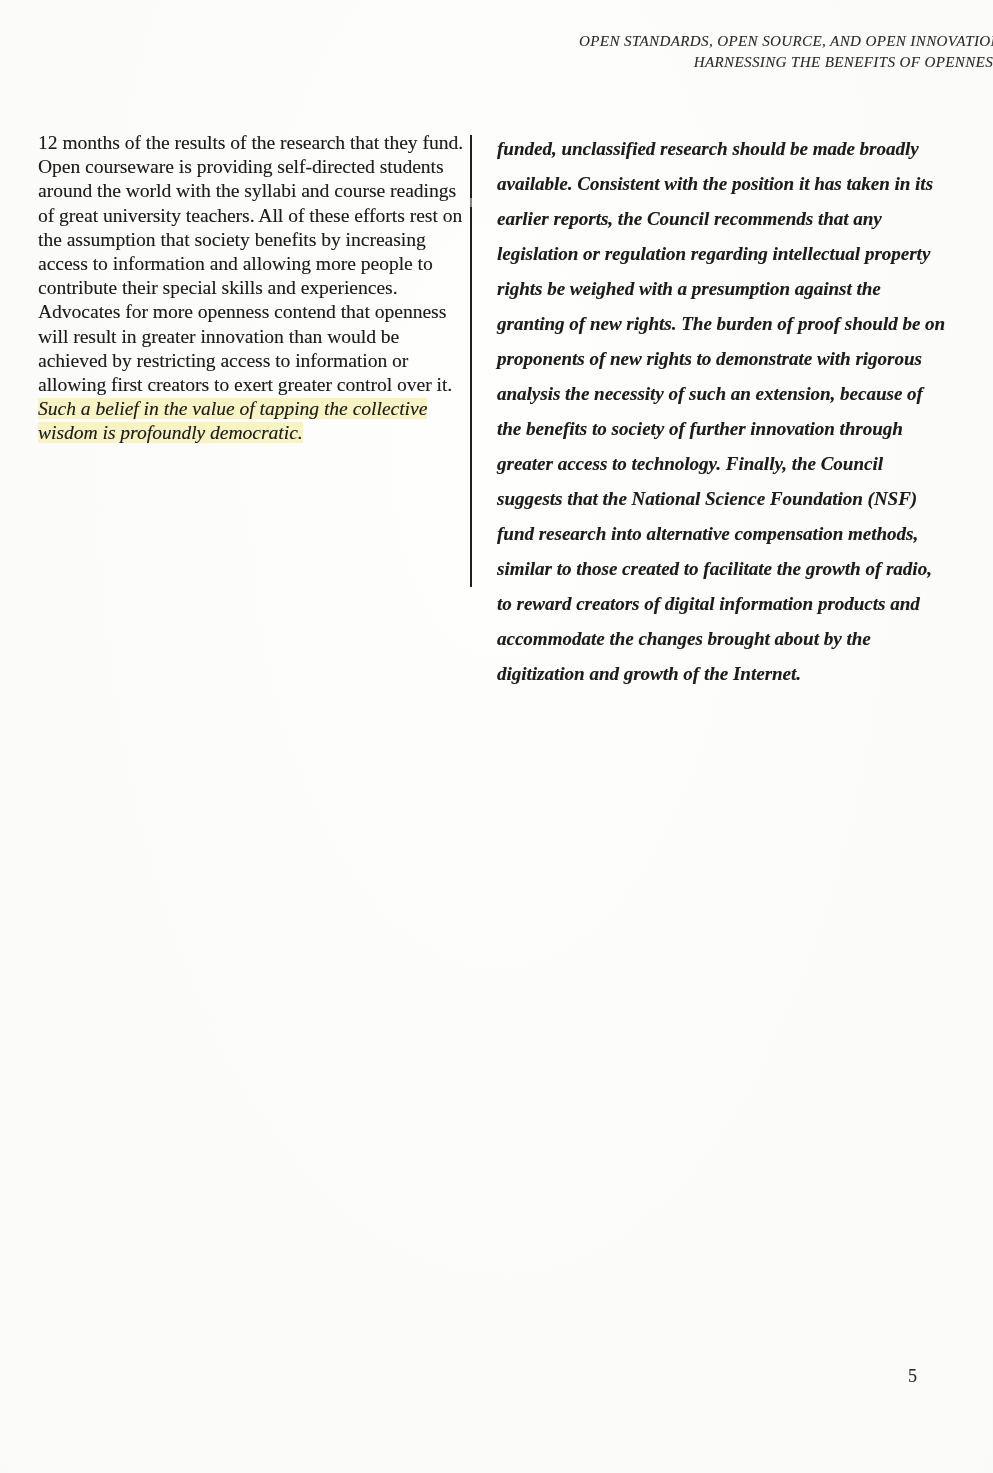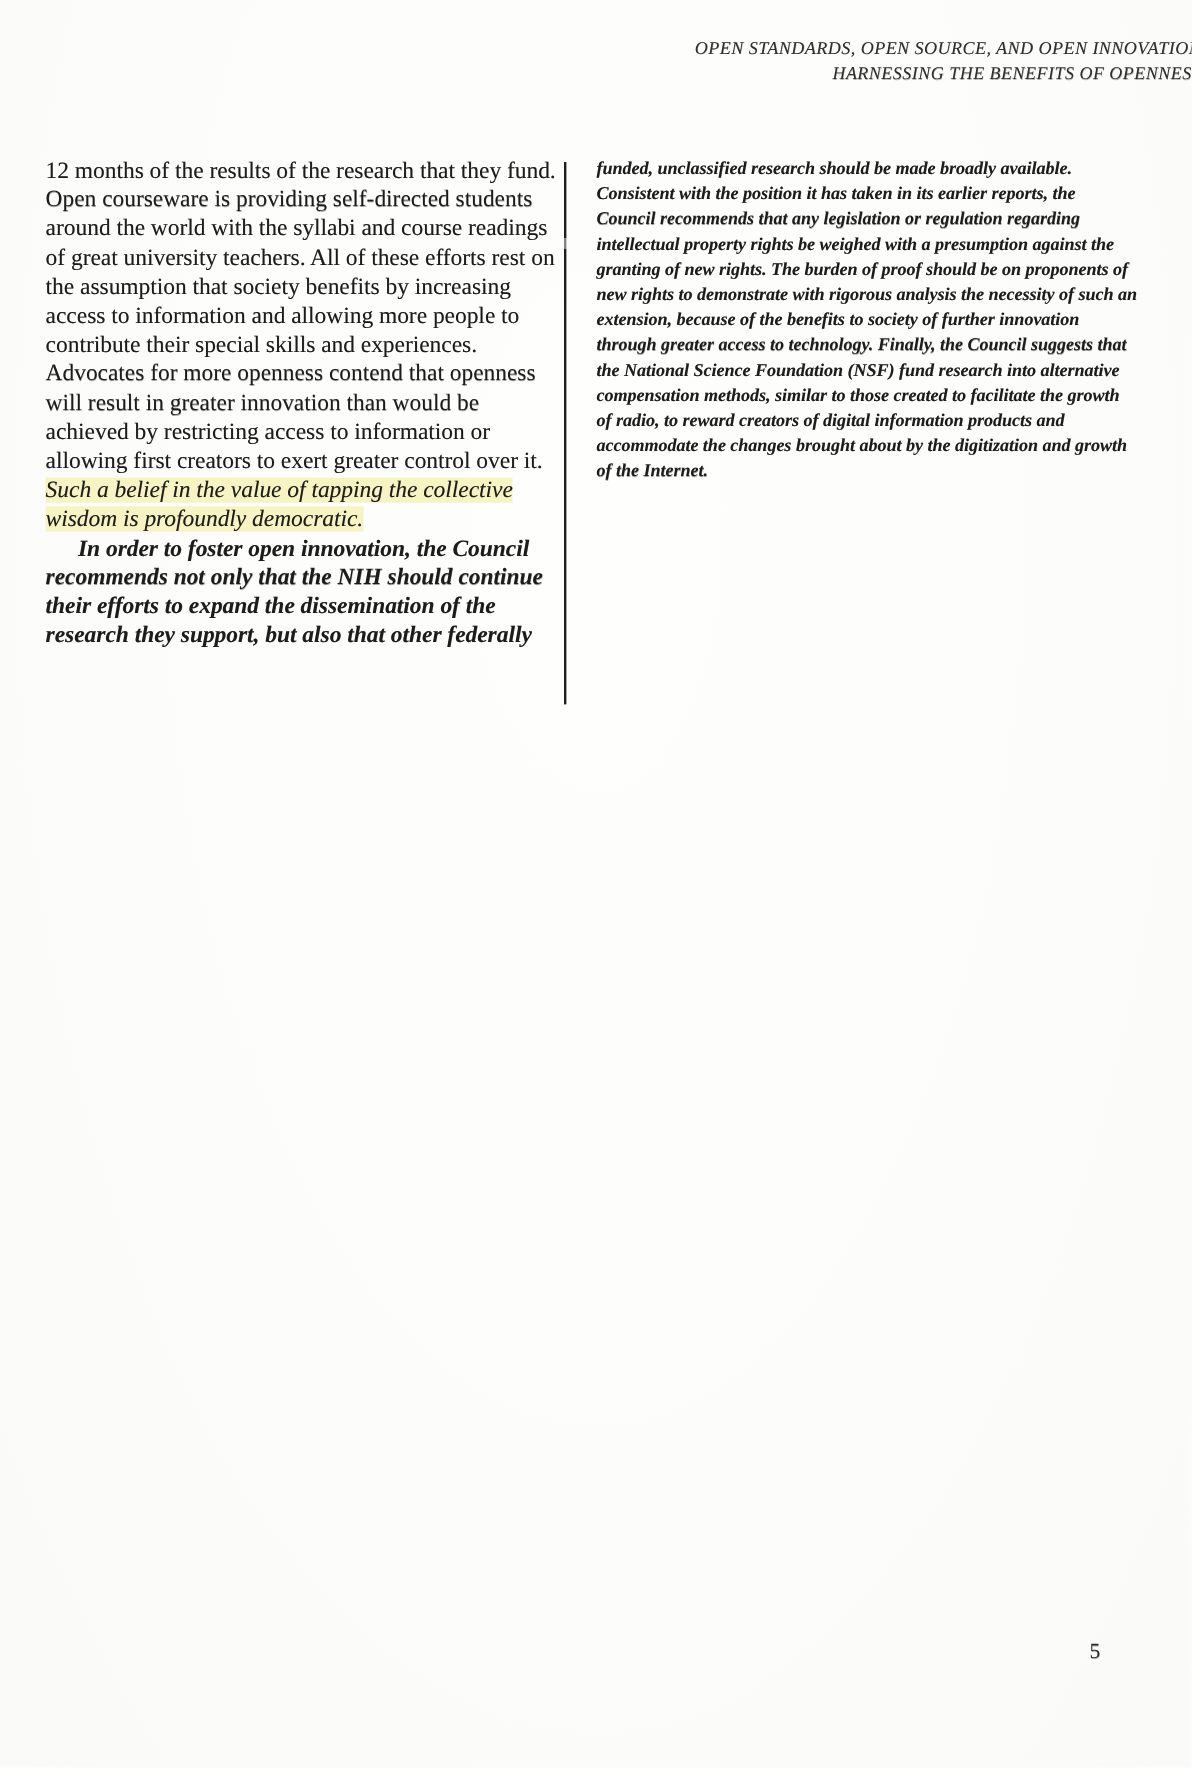--- a/index.html
+++ b/index.html
@@ -60,22 +60,22 @@
     font-size: 19.5px;
     line-height: 24.2px;
     text-shadow: 0.2px 0.2px 0.35px rgba(25,25,25,0.4);
   }
   .emphasis {
     font-weight: bold;
     font-style: italic;
   }
   .indent { text-indent: 27px; }
   .col-right .body-text {
-    font-size: 15px;
-    line-height: 21px;
+    font-size: 19px;
+    line-height: 35px;
   }
   .highlight {
     
     background: #f8f3c0;
     box-decoration-break: clone;
     font-style: italic;
   }
   .page-number {
     position: absolute;
     left: 908px;
@@ -92,21 +92,20 @@
 
   <div class="header">
     <div>OPEN STANDARDS, OPEN SOURCE, AND OPEN INNOVATION</div>
     <div>HARNESSING THE BENEFITS OF OPENNESS</div>
   </div>
 
   <div class="content">
 
     <div class="col-left">
       <p class="body-text"><span>12 months of the results of the research that they fund. Open courseware is providing self-directed students around the world with the syllabi and course readings of great university teachers. All of these efforts rest on the assumption that society benefits by increasing access to information and allowing more people to contribute their special skills and experiences. Advocates for more openness contend that openness will result in greater innovation than would be achieved by restricting access to information or allowing first creators to exert greater control over it.  </span><span class="highlight" style="background-color: rgb(248, 243, 194);">Such a belief in the value of tapping the collective wisdom is profoundly democratic.</span></p>
-      <p class="body-text emphasis indent">In order to foster open innovation, the Council recommends not only that the NIH should continue their efforts to expand the dissemination of the research they support, but also that other federally</p>
     </div>
 
     <div class="divider"></div>
 
     <div class="col-right">
       <p class="body-text emphasis">funded, unclassified research should be made broadly available. Consistent with the position it has taken in its earlier reports, the Council recommends that any legislation or regulation regarding intellectual property rights be weighed with a presumption against the granting of new rights. The burden of proof should be on proponents of new rights to demonstrate with rigorous analysis the necessity of such an extension, because of the benefits to society of further innovation through greater access to technology. Finally, the Council suggests that the National Science Foundation (NSF) fund research into alternative compensation methods, similar to those created to facilitate the growth of radio, to reward creators of digital information products and accommodate the changes brought about by the digitization and growth of the Internet.</p>
     </div>
 
   </div>
 

